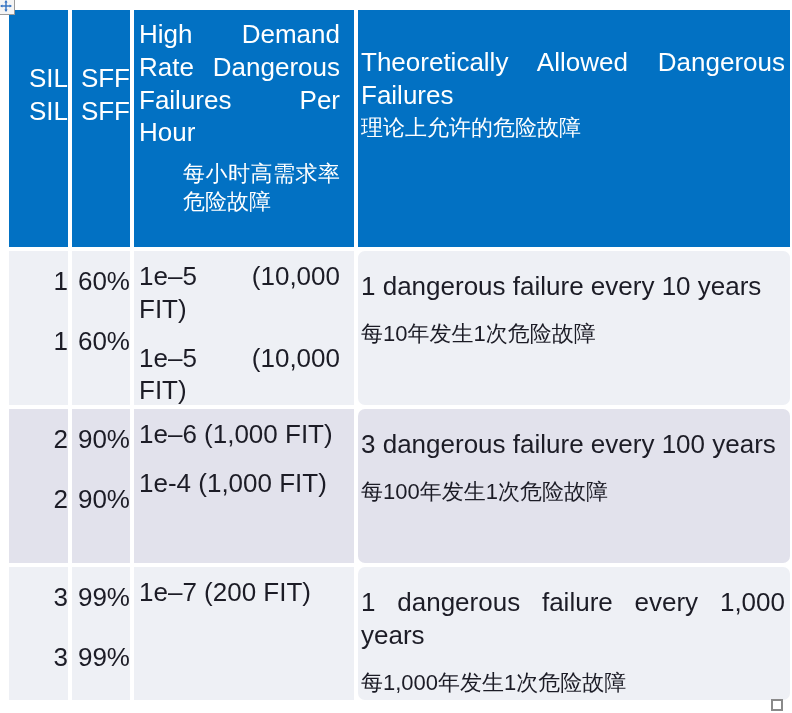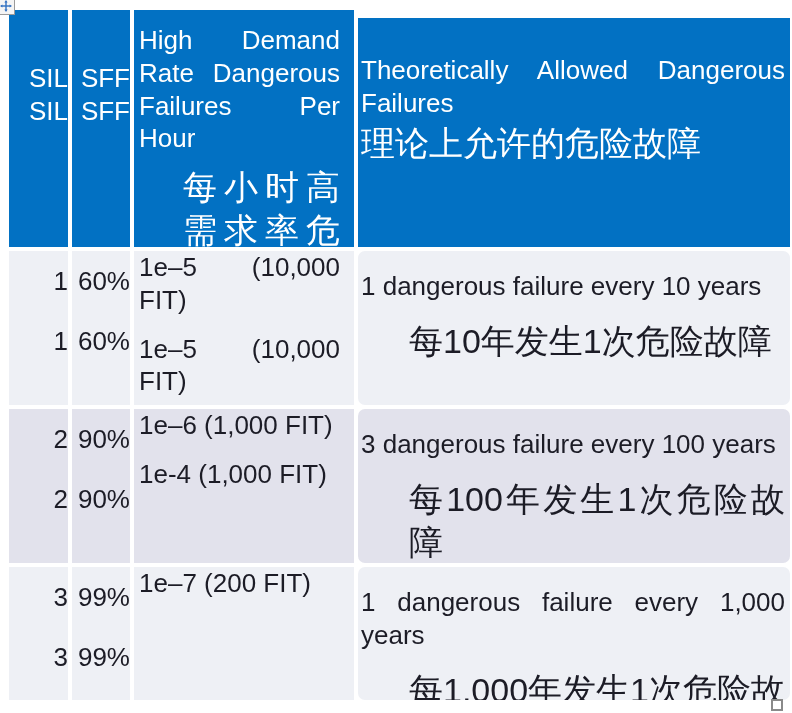--- a/index.html
+++ b/index.html
@@ -22,36 +22,36 @@
   }
   .cell{font-size:26px;line-height:1.26;overflow:hidden;box-sizing:border-box;}
   .hd{background:var(--header-bg,#0271c3);color:#ffffff;}
   .row-light{background:var(--row-light,#eef0f5);}
   .row-alt{background:var(--row-alt,#e2e2ec);}
 
   .c1,.c2{text-align:right;}
   .c3{text-align:justify;padding:0 14px 0 5px;}
   .c4{text-align:justify;padding:0 5px 0 3px;}
   p{margin:0;}
-  .zh{font-size:34px;}
+  .zh{font-size:22px;}
 
   
   .hd.c1,.hd.c2{padding-top:52px;}
-  .hd.c3{padding-top:14px;}
-  .hd.c4{padding-top:36px;margin-top:8px;}
+  .hd.c3{padding-top:8px;}
+  .hd.c4{padding-top:36px;}
   .hd.c3 .zh{margin-top:11px;margin-left:44px;}
   .hd.c4 .zh{margin-top:2px;}
 
   
   .data.c1,.data.c2{padding-top:14px;}
   .data .val{margin-bottom:27px;}
-  .data.c3{}
+  .data.c3{padding-top:9px;}
   .data .rate{margin-bottom:16px;}
   .data.c4{padding-top:19px;border-radius:7px;}
-  .data.c4 .zh{margin-top:17px;margin-left:48px;}
+  .data.c4 .zh{margin-top:17px;}
 
   
   .move-handle{
     position:absolute;left:-4px;top:-4px;width:17px;height:17px;
     background:#f4f4f4;border:1px solid #9a9a9a;
     display:flex;align-items:center;justify-content:center;
   }
   .resize-handle{
     position:absolute;left:771px;top:699px;width:8px;height:8px;
     background:#ffffff;border:2px solid var(--handle-border,#8a8a8a);

